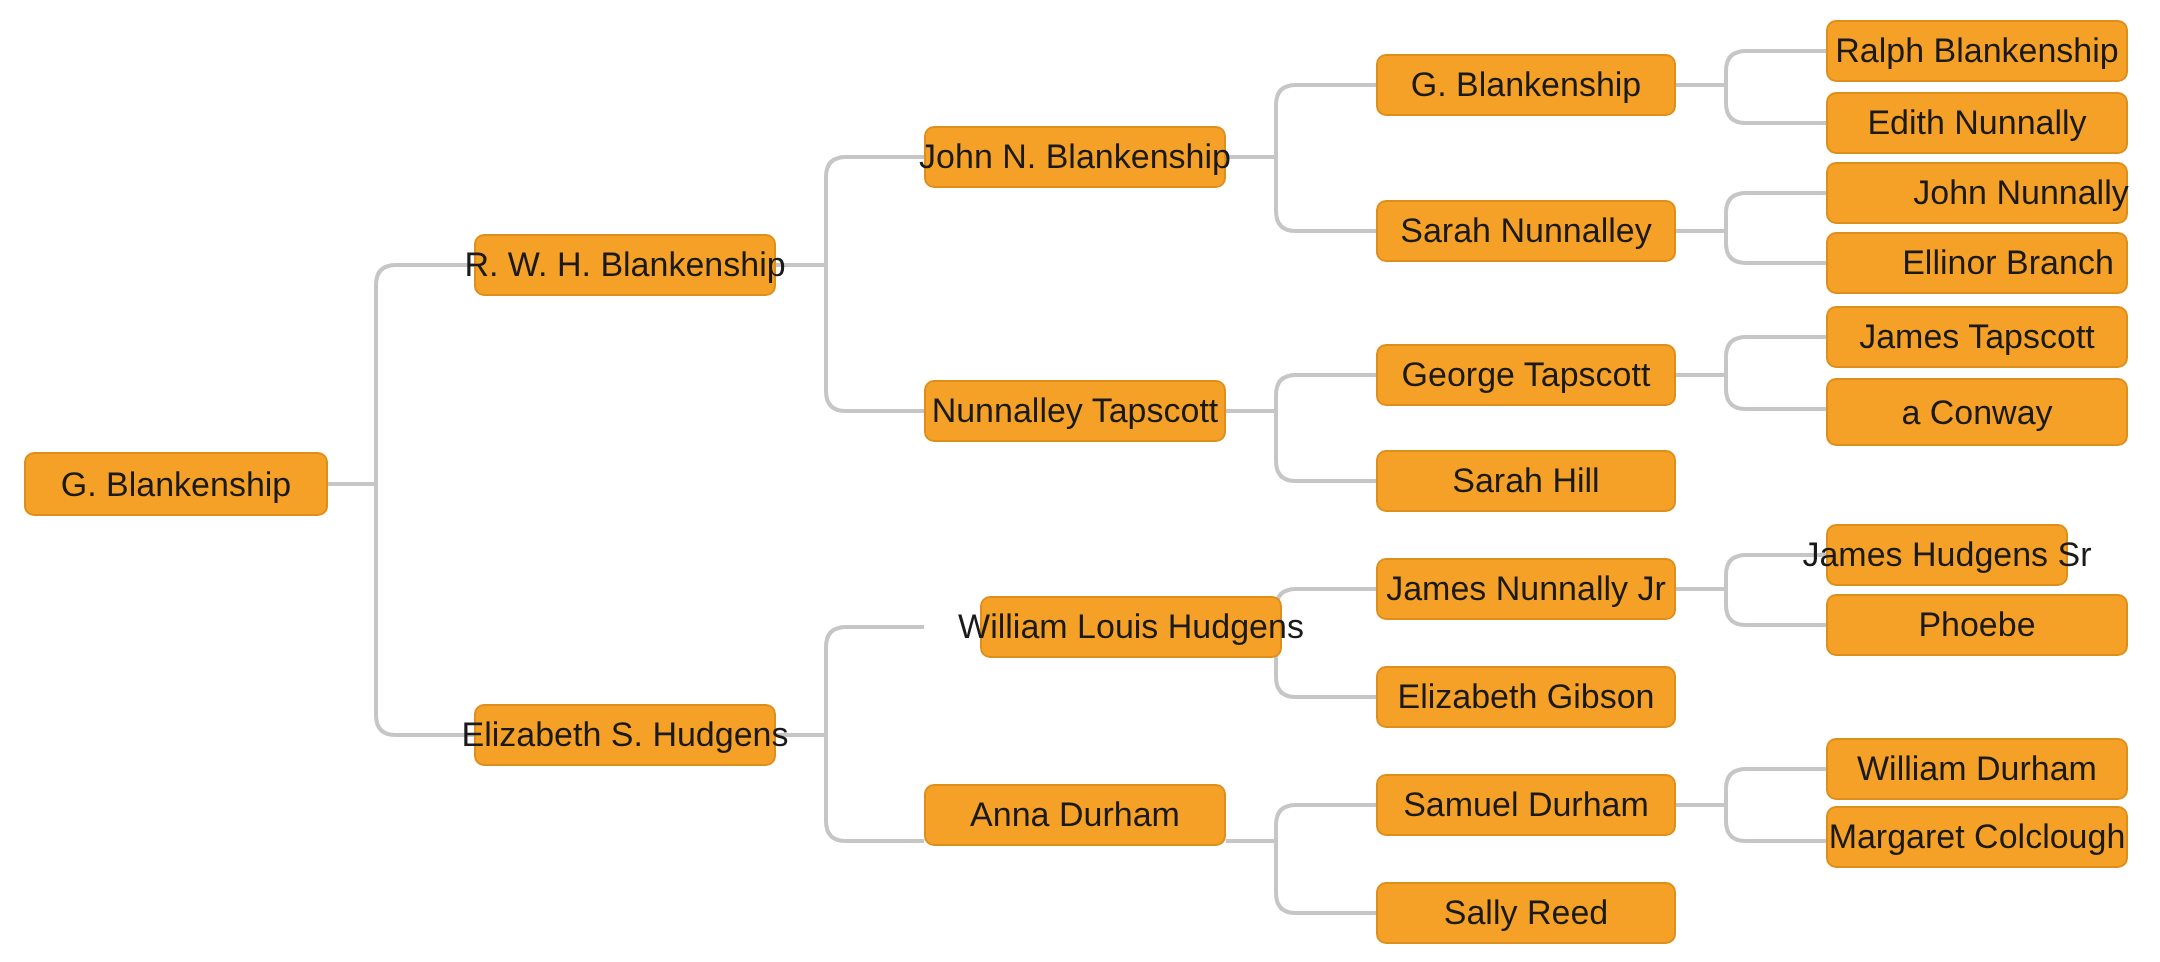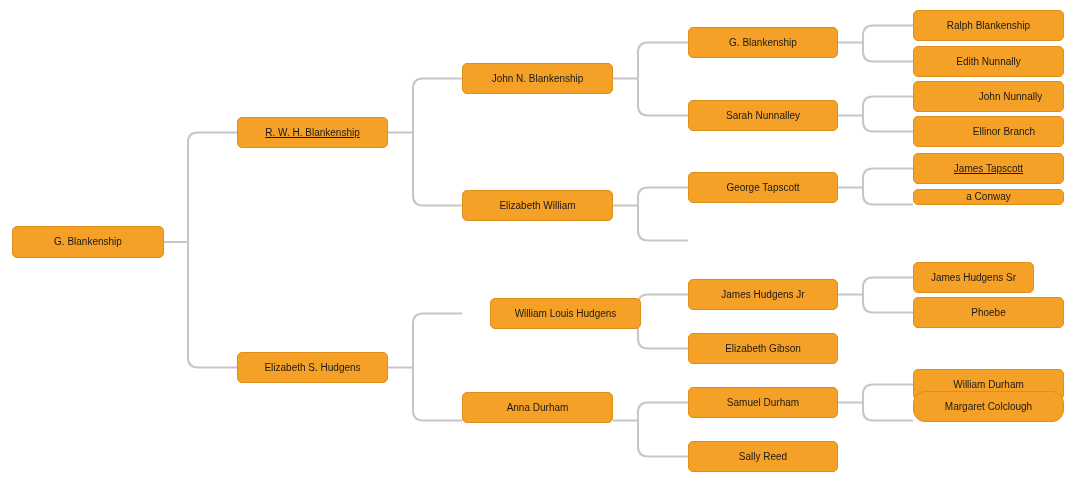--- a/index.html
+++ b/index.html
@@ -27,21 +27,21 @@
   .node {
     position: absolute;
     box-sizing: border-box;
     display: flex;
     align-items: center;
     justify-content: center;
     background: var(--node-fill, #f5a026);
     border: 1px solid var(--node-border, #de8e1b);
     border-radius: var(--node-radius, 5px);
     color: var(--node-text, #1a1a1a);
-    font-size: 10px;
+    font-size: 17px;
     line-height: 1;
     white-space: nowrap;
     cursor: pointer;
     text-align: center;
   }
 </style>
 </head>
 <body>
 
 <div class="canvas">
@@ -53,36 +53,37 @@
       <path d="M 688 187.5 H 648 Q 638 187.5 638 197.5 V 230.5 Q 638 240.5 648 240.5 H 688 M 613 205.5 H 638"></path>
       <path d="M 688 294.5 H 648 Q 638 294.5 638 304.5 V 338.5 Q 638 348.5 648 348.5 H 688 M 613 313.5 H 638"></path>
       <path d="M 688 402.5 H 648 Q 638 402.5 638 412.5 V 446.5 Q 638 456.5 648 456.5 H 688 M 613 420.5 H 638"></path>
       <path d="M 913 25.5 H 873 Q 863 25.5 863 35.5 V 51.5 Q 863 61.5 873 61.5 H 913 M 838 42.5 H 863"></path>
       <path d="M 913 96.5 H 873 Q 863 96.5 863 106.5 V 121.5 Q 863 131.5 873 131.5 H 913 M 838 115.5 H 863"></path>
       <path d="M 913 168.5 H 873 Q 863 168.5 863 178.5 V 194.5 Q 863 204.5 873 204.5 H 913 M 838 187.5 H 863"></path>
       <path d="M 913 277.5 H 873 Q 863 277.5 863 287.5 V 302.5 Q 863 312.5 873 312.5 H 913 M 838 294.5 H 863"></path>
       <path d="M 913 384.5 H 873 Q 863 384.5 863 394.5 V 410.5 Q 863 420.5 873 420.5 H 913 M 838 402.5 H 863"></path>
     </svg>
 <div class="node" style="left: 12px; top: 226px; width: 152px; height: 32px;">G. Blankenship</div>
-    <div class="node" style="left: 237px; top: 117px; width: 151px; height: 31px; text-decoration: underline;">R. W. H. Blankenship</div>
+    <div class="node" style="left: 237px; top: 117px; width: 151px; height: 31px;">R. W. H. Blankenship</div>
     <div class="node" style="left: 237px; top: 352px; width: 151px; height: 31px; text-align: center;">Elizabeth S. Hudgens</div>
     <div class="node" style="left: 462px; top: 63px; width: 151px; height: 31px; text-align: center;">John N. Blankenship</div>
-    <div class="node" style="left: 462px; top: 190px; width: 151px; height: 31px;">Elizabeth William</div>
+    <div class="node" style="left: 462px; top: 190px; width: 151px; height: 31px;">Nunnalley Tapscott</div>
     <div class="node" style="left: 462px; top: 298px; width: 151px; height: 31px; margin-left: 28px;">William Louis Hudgens</div>
     <div class="node" style="left: 462px; top: 392px; width: 151px; height: 31px;">Anna Durham</div>
     <div class="node" style="left: 688px; top: 27px; width: 150px; height: 31px;">G. Blankenship</div>
     <div class="node" style="left: 688px; top: 100px; width: 150px; height: 31px;">Sarah Nunnalley</div>
     <div class="node" style="left: 688px; top: 172px; width: 150px; height: 31px;">George Tapscott</div>
-    <div class="node" style="left: 688px; top: 279px; width: 150px; height: 31px;">James Hudgens Jr</div>
+    <div class="node" style="left: 688px; top: 225px; width: 150px; height: 31px;">Sarah Hill</div>
+    <div class="node" style="left: 688px; top: 279px; width: 150px; height: 31px;">James Nunnally Jr</div>
     <div class="node" style="left: 688px; top: 333px; width: 150px; height: 31px;">Elizabeth Gibson</div>
     <div class="node" style="left: 688px; top: 387px; width: 150px; height: 31px;">Samuel Durham</div>
     <div class="node" style="left: 688px; top: 441px; width: 150px; height: 31px;">Sally Reed</div>
     <div class="node" style="left: 913px; top: 10px; width: 151px; height: 31px;">Ralph Blankenship</div>
     <div class="node" style="left: 913px; top: 46px; width: 151px; height: 31px;">Edith Nunnally</div>
     <div class="node" style="left: 913px; top: 81px; width: 151px; height: 31px; padding-left: 44px;">John Nunnally</div>
     <div class="node" style="left: 913px; top: 116px; width: 151px; height: 31px; padding-left: 31px;">Ellinor Branch</div>
-    <div class="node" style="left: 913px; top: 153px; width: 151px; height: 31px; text-decoration: underline;">James Tapscott</div>
-    <div class="node" style="left: 913px; top: 189px; width: 151px; height: 16px;">a Conway</div>
+    <div class="node" style="left: 913px; top: 153px; width: 151px; height: 31px;">James Tapscott</div>
+    <div class="node" style="left: 913px; top: 189px; width: 151px; height: 34px;">a Conway</div>
     <div class="node" style="left: 913px; top: 262px; width: 121px; height: 31px;">James Hudgens Sr</div>
     <div class="node" style="left: 913px; top: 297px; width: 151px; height: 31px;">Phoebe</div>
     <div class="node" style="left: 913px; top: 369px; width: 151px; height: 31px;">William Durham</div>
-    <div class="node" style="left: 913px; top: 391px; width: 151px; height: 31px; border-radius: 12px;">Margaret Colclough</div>
+    <div class="node" style="left: 913px; top: 403px; width: 151px; height: 31px;">Margaret Colclough</div>
   </div>
 
 </body></html>

